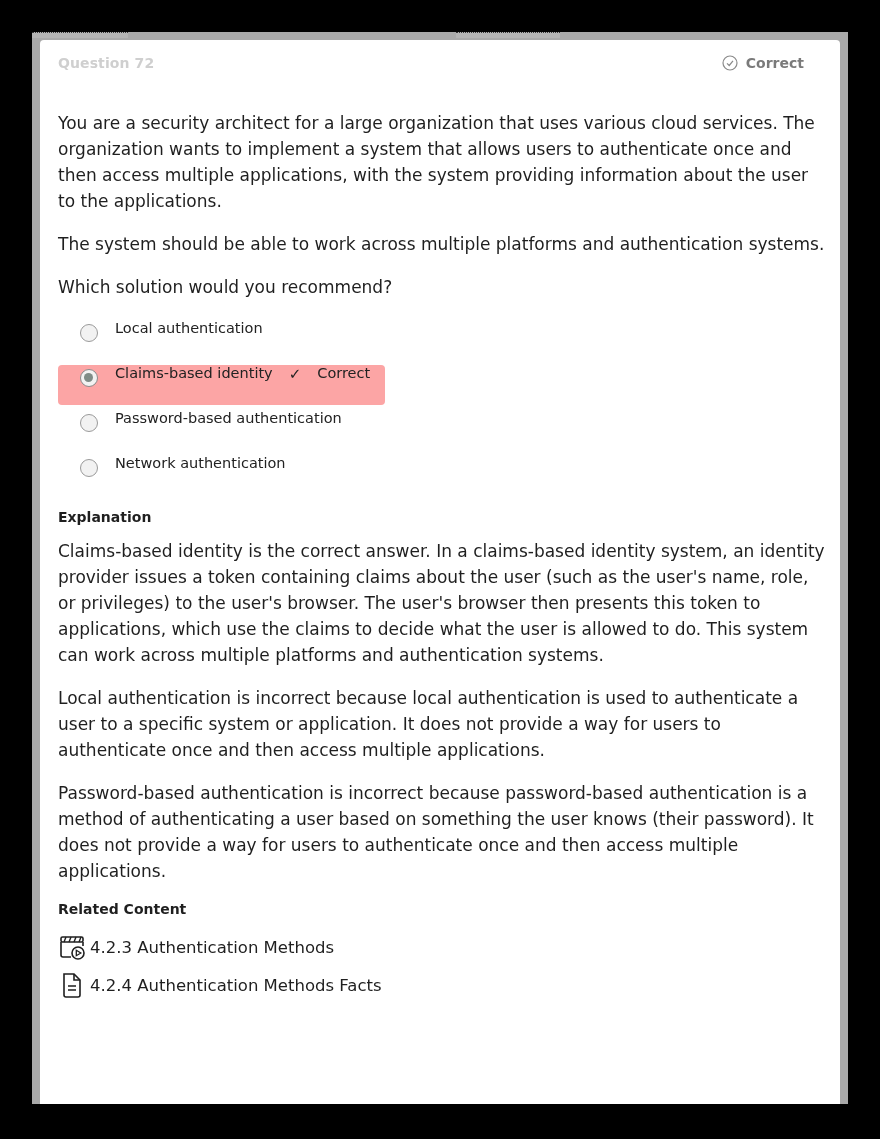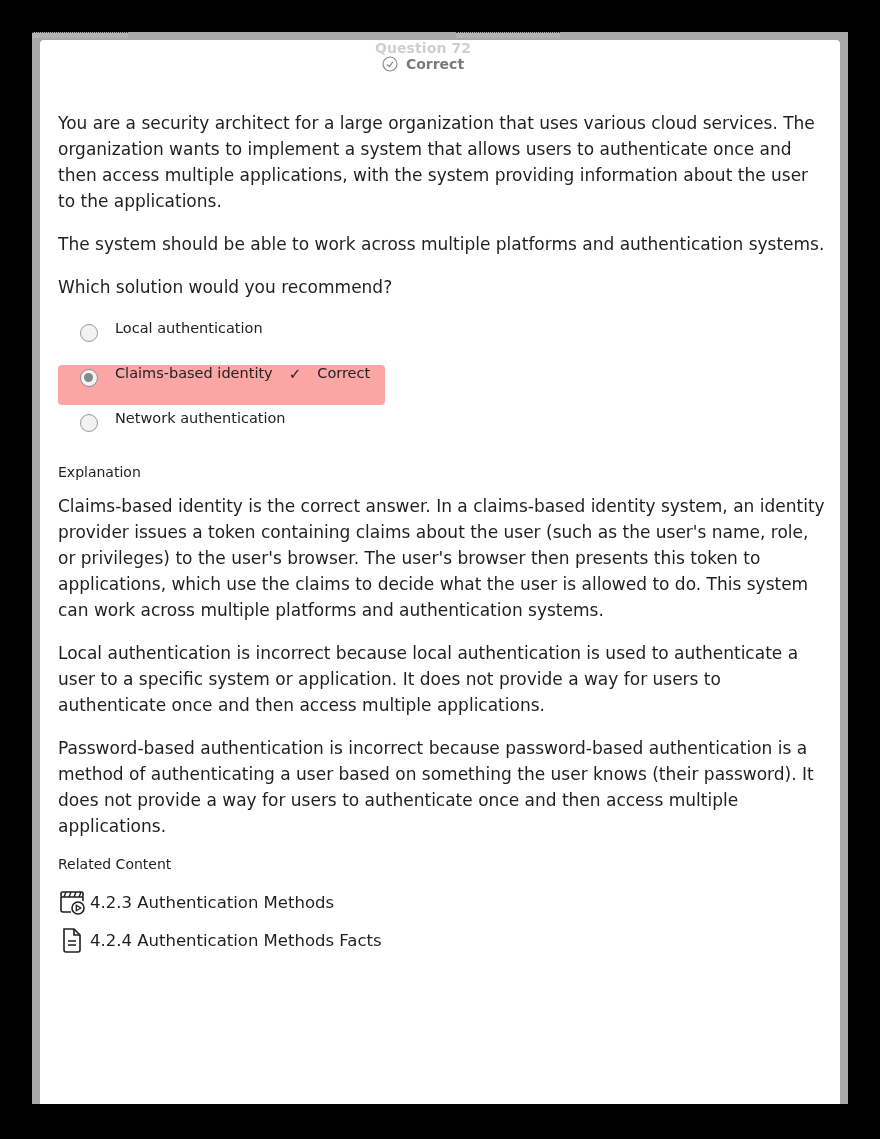--- a/index.html
+++ b/index.html
@@ -15,23 +15,22 @@
       position: absolute; top: 0; height: 6px; background: #b4b4b4;
       border-top: 1px dotted #333;
     }
     .card {
       position: absolute; left: 8px; top: 8px; width: 800px; height: 1064px;
       background: #fff; border-radius: 4px 4px 0 0;
       color: #1f1f1f;
     }
     .card-header {
       position: absolute; left: 0; top: 0; right: 0; height: 46px;
-      display: flex; align-items: center; 
-      padding: 0 52px 0 18px;
-      flex-direction: column;
+      display: flex; align-items: center; justify-content: space-between;
+      padding: 0 36px 0 18px;
     }
     .qnum { color: #cfcfcf; font-size: 14px; font-weight: bold; letter-spacing: 0.1px; }
     .status { display: flex; align-items: center; gap: 8px; color: #7a7a7a; font-size: 14px; font-weight: bold; }
     .status svg { width: 16px; height: 16px; }
     .body { position: absolute; left: 18px; top: 70px; width: 770px; }
     p.txt { font-size: 17px; line-height: 26px; margin-bottom: 17px; color: #1f1f1f; }
     .options { margin-top: 20px; margin-bottom: 14px; }
     .opt {
       display: flex; height: 40px; padding-left: 22px; width: 327px;
       border-radius: 4px; margin-bottom: 5px;
@@ -42,21 +41,21 @@
       background: #f2f2f2; position: relative; flex-shrink: 0; margin-top: 4px;
     }
     .radio.checked { border-color: #8b8b8b; background: #f2f2f2; }
     .radio.checked::after {
       content: ""; position: absolute; left: 3px; top: 3px; width: 9px; height: 9px;
       border-radius: 50%; background: #7f8c87;
     }
     .opt-label { margin-left: 17px; font-size: 14.5px; color: #222; white-space: nowrap; }
     .opt-check { margin-left: 16px; font-size: 15px; color: #222; }
     .opt-correct { margin-left: 16px; font-size: 14.5px; color: #222; }
-    h4.section { font-size: 14px; font-weight: normal; color: #1f1f1f; margin-bottom: 13px; }
+    h4.section { font-size: 14px; font-weight: bold; color: #1f1f1f; margin-bottom: 13px; }
     .related { margin-top: -2px; }
     .rel-item { display: flex; align-items: center; height: 38px; }
     .rel-item svg { width: 28px; height: 28px; flex-shrink: 0; }
     .rel-label { margin-left: 4px; font-size: 16.5px; color: #1f1f1f; }
   </style>
 </head>
 <body>
 
 <div class="frame">
   <div class="topstrip" style="left:0;width:96px;"></div>
@@ -85,20 +84,24 @@
           <span class="opt-label">Local authentication</span>
         </div>
         <div class="opt selected">
           <span class="radio checked"></span>
           <span class="opt-label">Claims-based identity</span>
           <span class="opt-check">✓</span>
           <span class="opt-correct">Correct</span>
         </div>
         <div class="opt">
           <span class="radio"></span>
+          <span class="opt-label">Password-based authentication</span>
+        </div>
+        <div class="opt">
+          <span class="radio"></span>
           <span class="opt-label">Network authentication</span>
         </div>
       </div>
 
       <h4 class="section">Explanation</h4>
       <p class="txt">Claims-based identity is the correct answer. In a claims-based identity system, an identity provider issues a token containing claims about the user (such as the user's name, role, or privileges) to the user's browser. The user's browser then presents this token to applications, which use the claims to decide what the user is allowed to do. This system can work across multiple platforms and authentication systems.</p>
       <p class="txt">Local authentication is incorrect because local authentication is used to authenticate a user to a specific system or application. It does not provide a way for users to authenticate once and then access multiple applications.</p>
       <p class="txt">Password-based authentication is incorrect because password-based authentication is a method of authenticating a user based on something the user knows (their password). It does not provide a way for users to authenticate once and then access multiple applications.</p>
 
       <h4 class="section">Related Content</h4>

